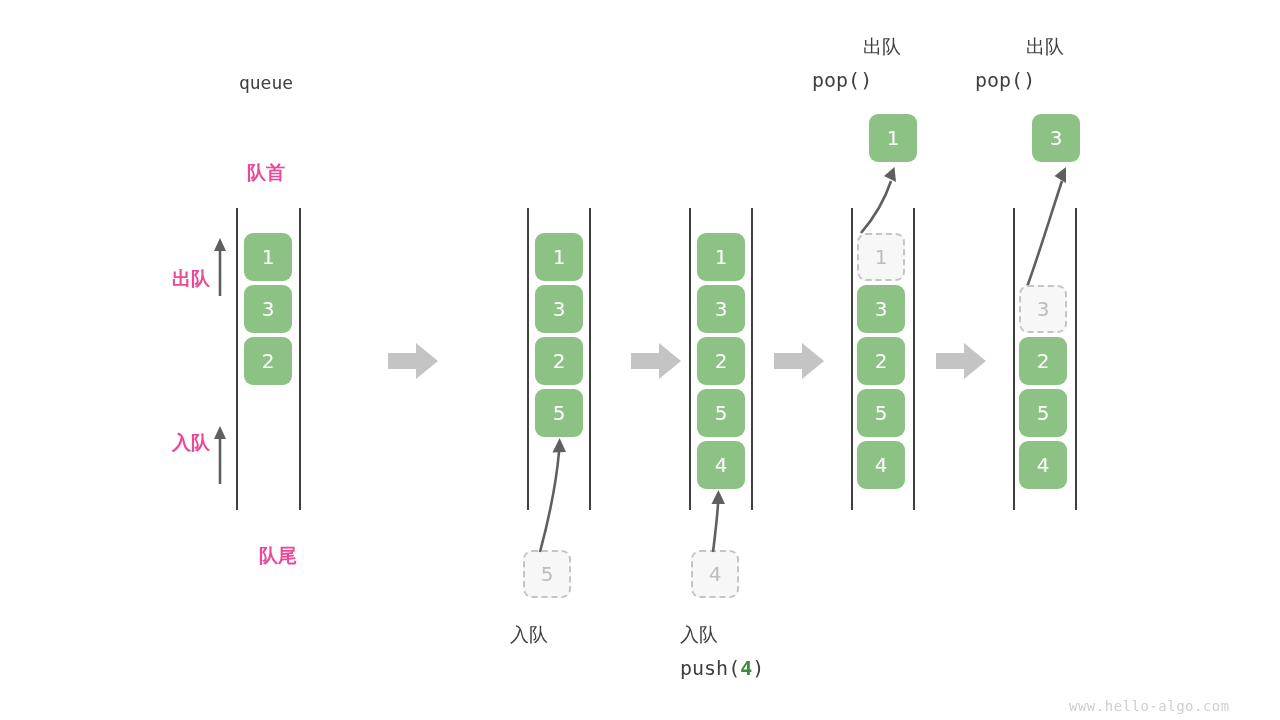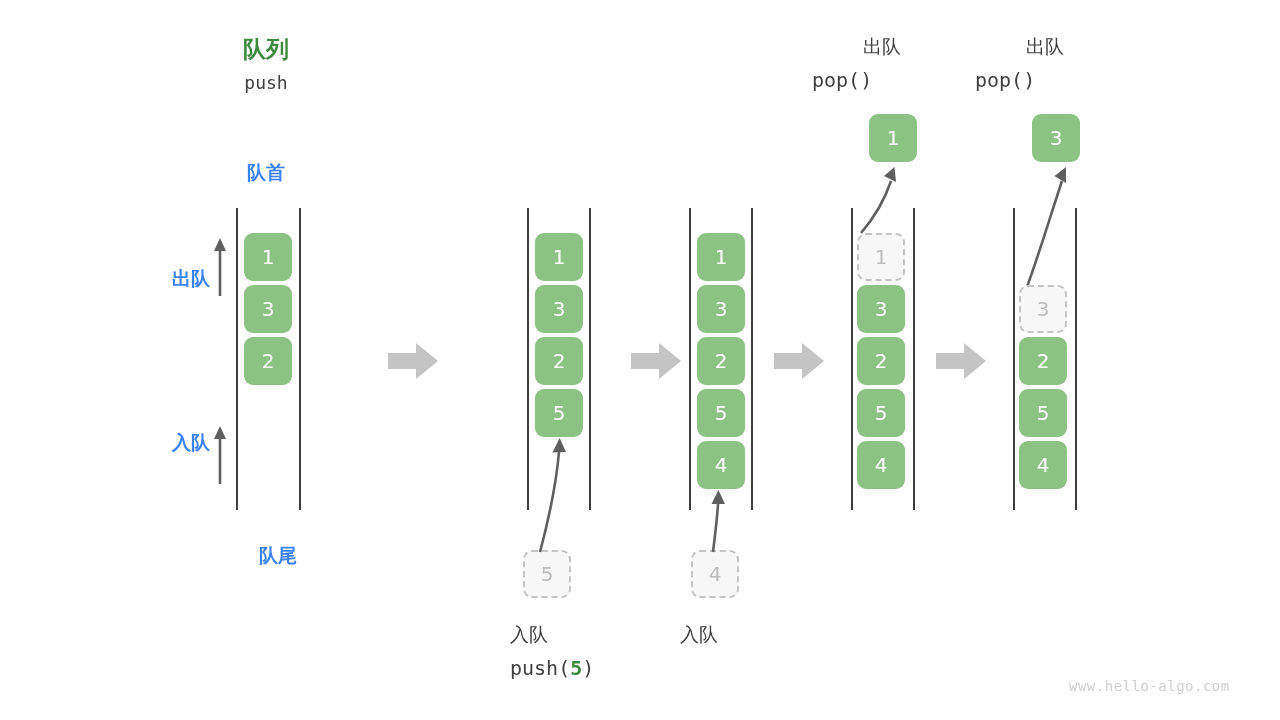--- a/index.html
+++ b/index.html
@@ -29,21 +29,21 @@
     font-family: "DejaVu Sans Mono", "Liberation Mono", monospace;
     font-size: 18px;
     color: #3f3f3f;
     white-space: nowrap;
     text-align: center;
   }
   .label-bold {
     position: absolute;
     font-weight: bold;
     font-size: 19px;
-    color: #3b82f6;
+    color: #ec4899;
     white-space: nowrap;
     text-align: center;
   }
   .op-cn {
     position: absolute;
     font-size: 19px;
     color: #3f3f3f;
     white-space: nowrap;
     text-align: center;
   }
@@ -97,22 +97,21 @@
   
   .blockarrow { position: absolute; }
 
   svg { display: block; overflow: visible; }
 </style>
 </head>
 <body>
 
 <div class="stage">
 
-  <div class="title-cn" style="left:196px; top:34px; width:140px;">队列</div>
-  <div class="title-en" style="left:196px; top:72px; width:140px;">push</div>
+  <div class="title-en" style="left:196px; top:72px; width:140px;">queue</div>
 
   <div class="label-bold" style="left:196px; top:160px; width:140px;">队首</div>
   <div class="label-bold" style="left:208px; top:543px; width:140px;">队尾</div>
 
   <div class="label-bold" style="left:140px; top:266px; width:70px; text-align:right;">出队</div>
   <div class="vthin" style="left:210px; top:236px;">
     <svg width="20" height="62" viewBox="0 0 20 62">
       <line x1="10" y1="60" x2="10" y2="12" stroke="#5f5f5f" stroke-width="2.6"></line>
       <path d="M10 2 L16 15 L4 15 Z" fill="#5f5f5f"></path>
     </svg>
@@ -146,21 +145,20 @@
   <div class="cell" style="left:535px; top:389px;">5</div>
 
   <div class="cell ghost" style="left:523px; top:550px;">5</div>
   <div class="vthin" style="left:520px; top:436px;">
     <svg width="60" height="120" viewBox="0 0 60 120">
       <path d="M20 116 C 28 86, 36 50, 39 16" stroke="#5f5f5f" stroke-width="2.6" fill="none"></path>
       <path d="M39.6 2 L46 16 L32.5 16.5 Z" fill="#5f5f5f"></path>
     </svg>
   </div>
   <div class="op-cn" style="left:488px; top:622px; width:140px; text-align:left; padding-left:22px;">入队</div>
-  <div class="op-code" style="left:488px; top:656px; width:170px; text-align:left; padding-left:22px;"><span>push(</span><span class="hl">5</span><span>)</span></div>
 
   <div class="blockarrow" style="left:631px; top:341px;">
     <svg width="52" height="40" viewBox="0 0 52 40">
       <path d="M0 12 L28 12 L28 2 L50 20 L28 38 L28 28 L0 28 Z" fill="#c4c4c4"></path>
     </svg>
   </div>
 
   <div class="rail" style="left:689px; top:208px; height:302px;"></div>
   <div class="rail" style="left:751px; top:208px; height:302px;"></div>
   <div class="cell" style="left:697px; top:233px;">1</div>
@@ -170,20 +168,21 @@
   <div class="cell" style="left:697px; top:441px;">4</div>
 
   <div class="cell ghost" style="left:691px; top:550px;">4</div>
   <div class="vthin" style="left:692px; top:488px;">
     <svg width="50" height="68" viewBox="0 0 50 68">
       <path d="M21 64 C 23 48, 25 32, 26 16" stroke="#5f5f5f" stroke-width="2.6" fill="none"></path>
       <path d="M26.4 2 L33 16 L19.5 16 Z" fill="#5f5f5f"></path>
     </svg>
   </div>
   <div class="op-cn" style="left:658px; top:622px; width:140px; text-align:left; padding-left:22px;">入队</div>
+  <div class="op-code" style="left:658px; top:656px; width:170px; text-align:left; padding-left:22px;"><span>push(</span><span class="hl">4</span><span>)</span></div>
 
   <div class="blockarrow" style="left:774px; top:341px;">
     <svg width="52" height="40" viewBox="0 0 52 40">
       <path d="M0 12 L28 12 L28 2 L50 20 L28 38 L28 28 L0 28 Z" fill="#c4c4c4"></path>
     </svg>
   </div>
 
   <div class="op-cn" style="left:812px; top:34px; width:140px;">出队</div>
   <div class="op-code" style="left:812px; top:68px; width:140px;"><span>pop(</span><span class="hl"></span><span>)</span></div>
 
@@ -220,15 +219,15 @@
     </svg>
   </div>
 
   <div class="rail" style="left:1013px; top:208px; height:302px;"></div>
   <div class="rail" style="left:1075px; top:208px; height:302px;"></div>
   <div class="cell ghost" style="left:1019px; top:285px;">3</div>
   <div class="cell" style="left:1019px; top:337px;">2</div>
   <div class="cell" style="left:1019px; top:389px;">5</div>
   <div class="cell" style="left:1019px; top:441px;">4</div>
 
-  <div class="watermark" style="left:1069px; top:678px;text-align:right;">www.hello-algo.com</div>
+  <div class="watermark" style="left:1069px; top:698px;text-align:right;">www.hello-algo.com</div>
 
 </div>
 
 </body></html>

